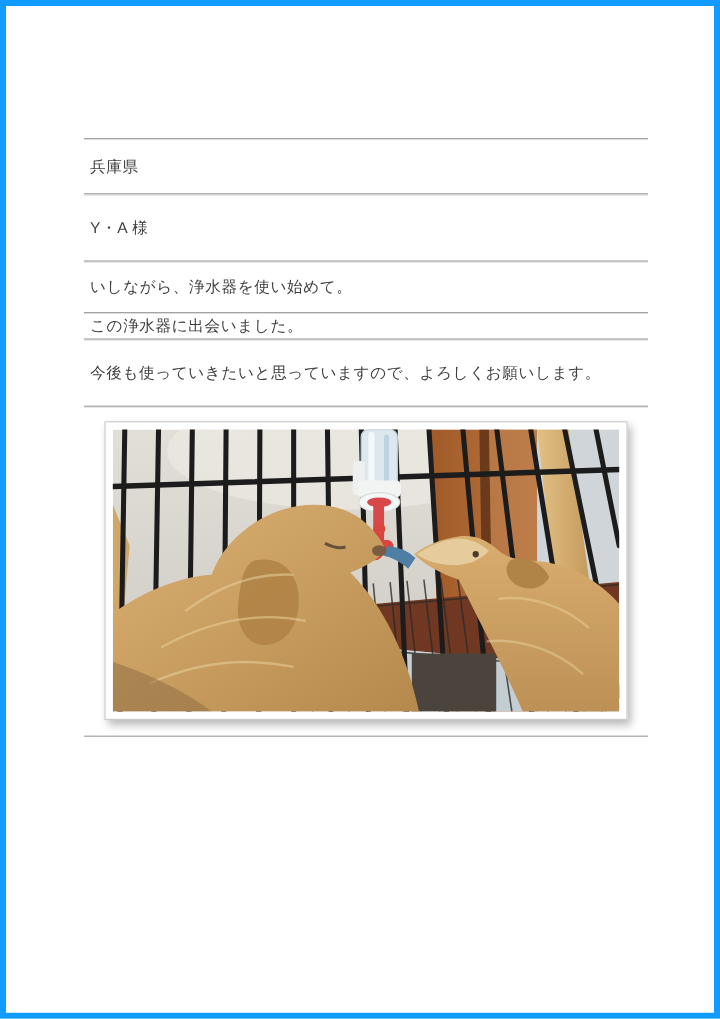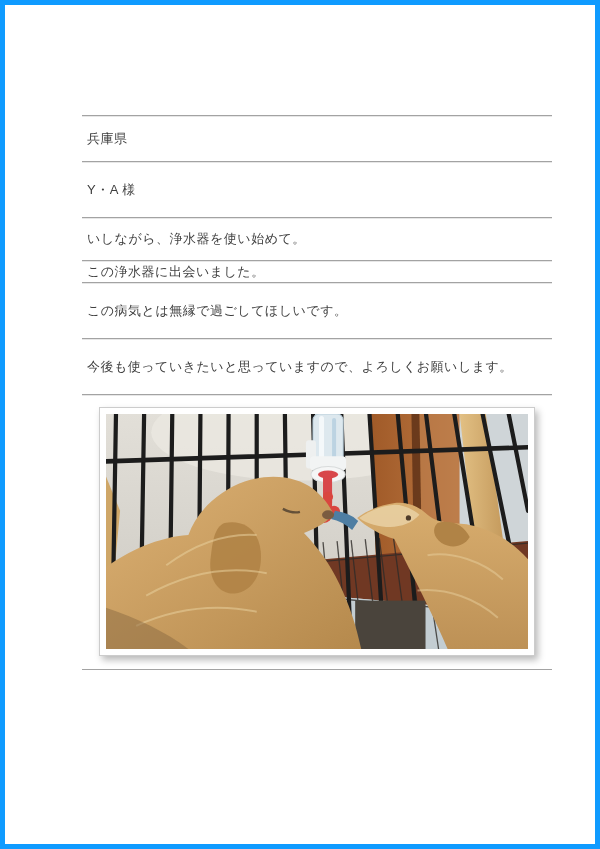--- a/index.html
+++ b/index.html
@@ -7,21 +7,21 @@
   .sheet{
     position:relative;
     width:600px;height:849px;
     box-sizing:border-box;
     border:5px solid var(--frame,#0f9bff);
     background:#ffffff;
     overflow:hidden;
   }
   .letter{
     position:absolute;
-    left:77px;top:110px;width:470px;
+    left:65px;top:110px;width:470px;
   }
   .line-row{
     box-sizing:border-box;
     border-top:1px solid #a3a3a3;
     background:linear-gradient(#e7e7e7 0,#e7e7e7 1px,transparent 1px);
     display:flex;align-items:center;
     padding-left:5px;
   }
   .line-text{
     font-size:13px;
@@ -59,23 +59,20 @@
       <span class="line-text">兵庫県</span>
     </div>
     <div class="line-row h44">
       <span class="line-text">Y・A 様</span>
     </div>
     <div class="line-row h43">
       <span class="line-text">いしながら、浄水器を使い始めて。</span>
     </div>
     <div class="line-row h34">
       <span class="line-text">この浄水器に出会いました。</span>
-    </div>
-    <div class="line-row h44">
-      <span class="line-text">この病気とは無縁で過ごしてほしいです。</span>
     </div>
     <div class="line-row h44">
       <span class="line-text">今後も使っていきたいと思っていますので、よろしくお願いします。</span>
     </div>
 
     <div class="photo-section">
       <div class="photo-frame" role="img" aria-label="ケージの給水ボトルから水を飲む2匹のゴールデンレトリバーの写真">
         <svg viewBox="0 0 420 233" preserveAspectRatio="none">
           <defs>
             <linearGradient id="wallg" x1="0" y1="0" x2="0" y2="1">

